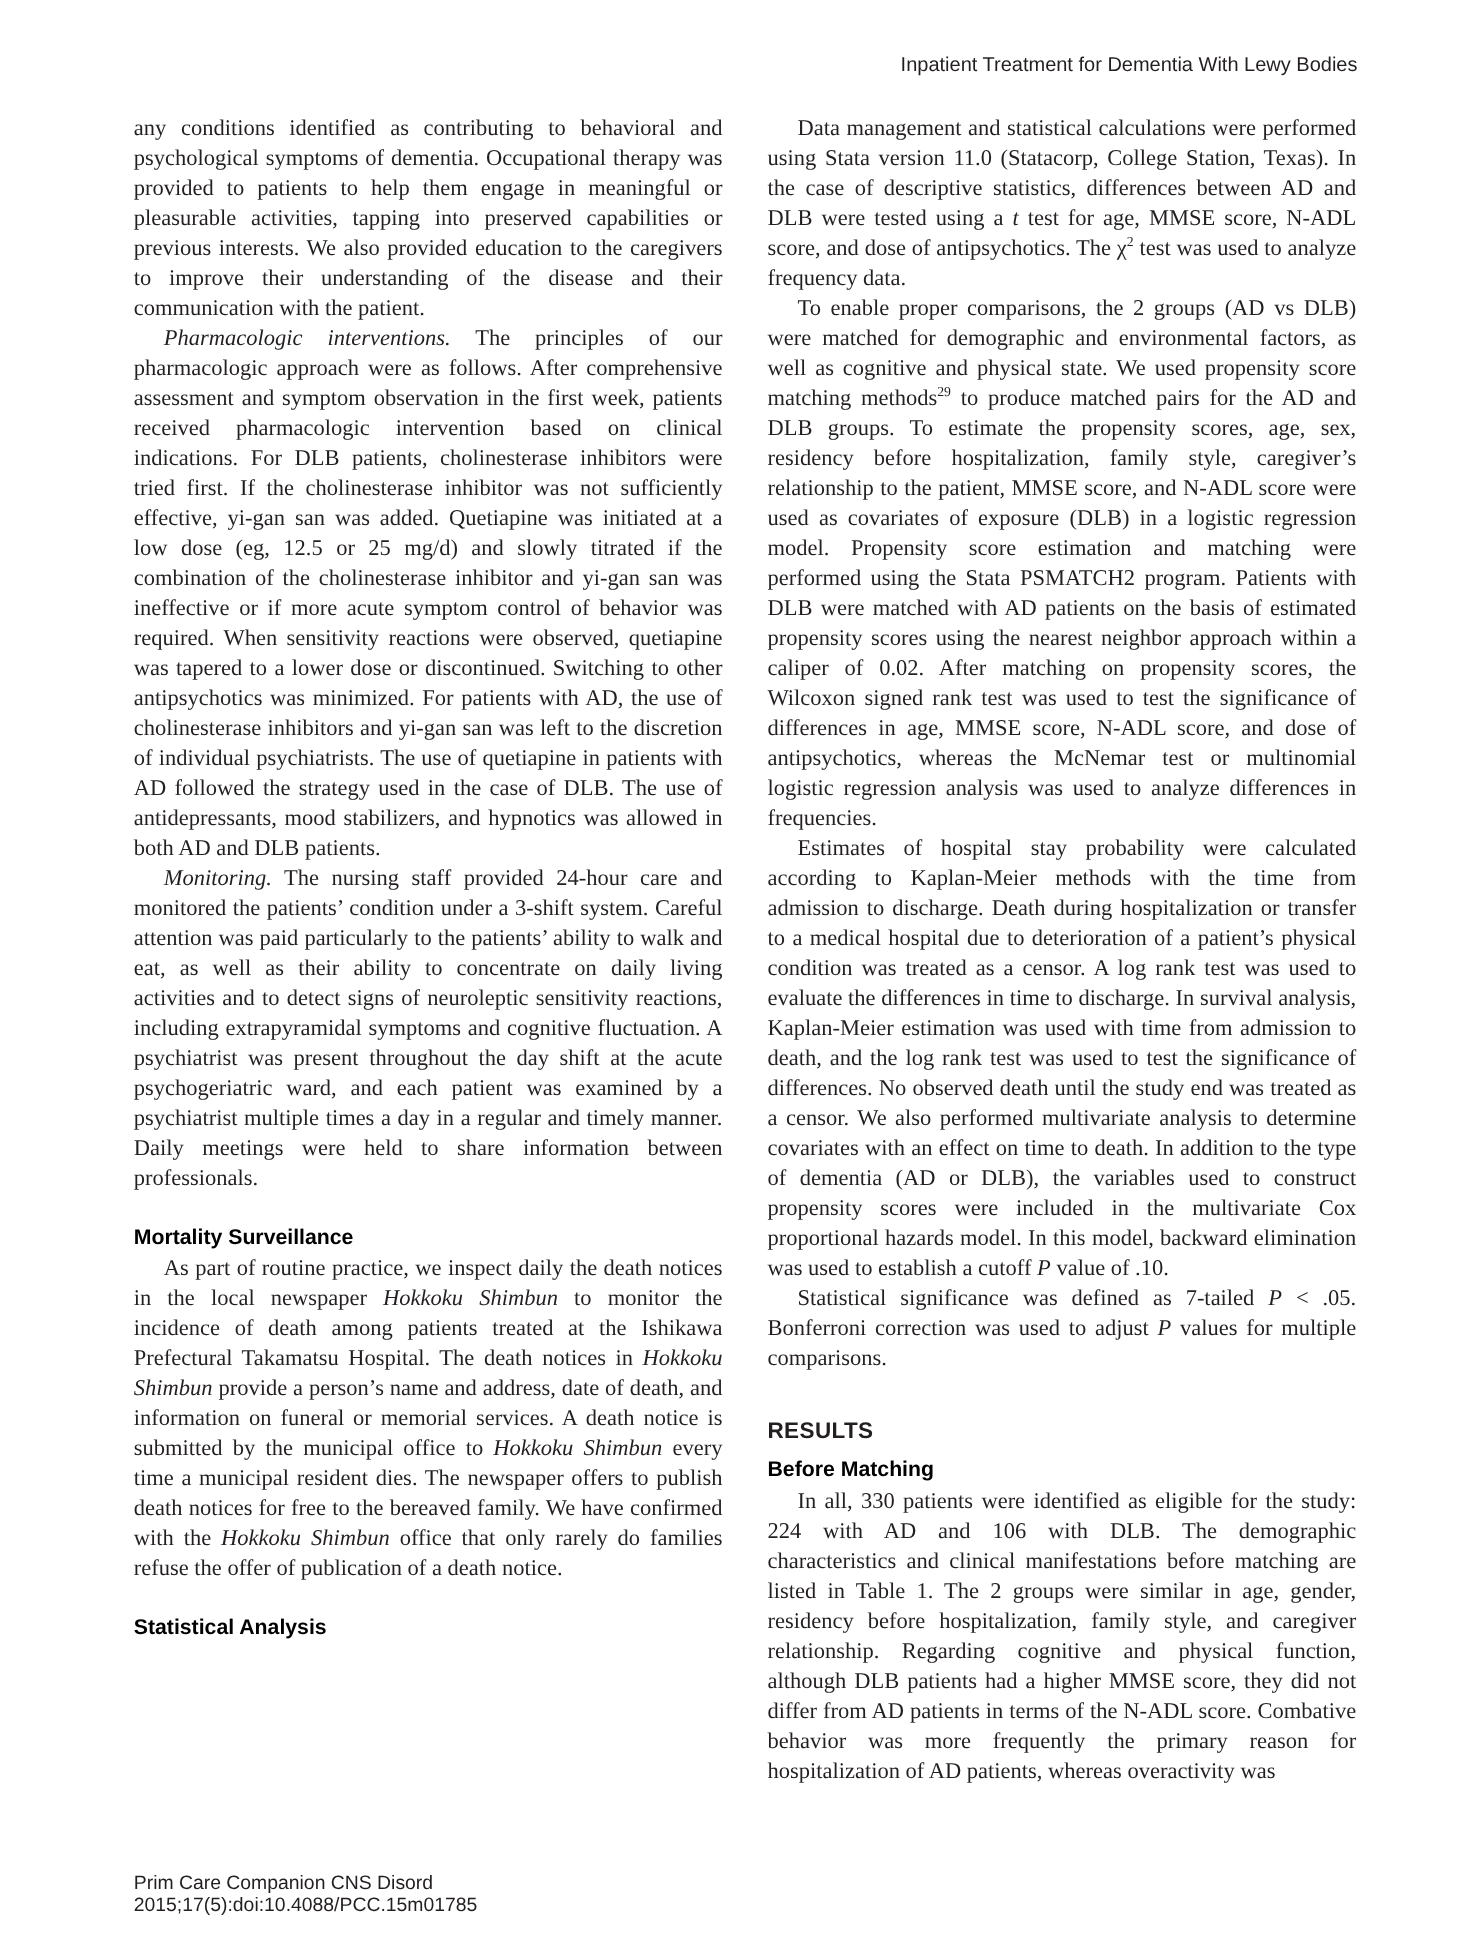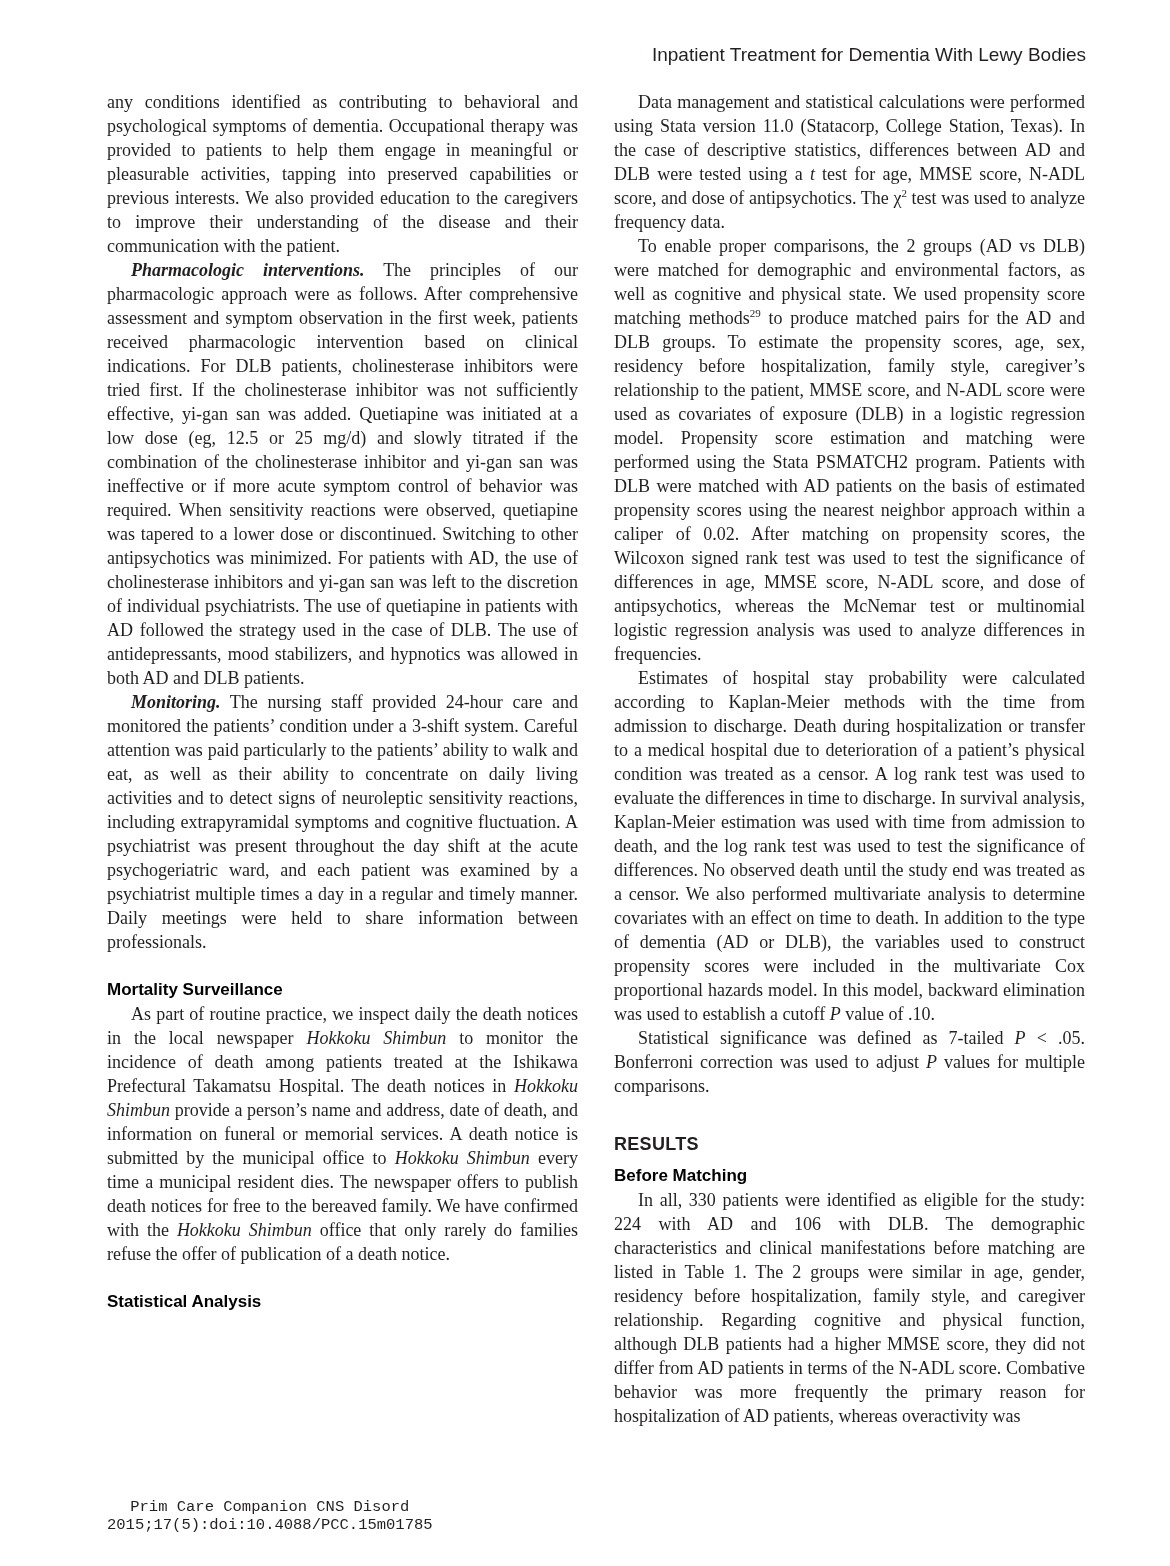--- a/index.html
+++ b/index.html
@@ -1,44 +1,44 @@
 <!DOCTYPE html>
 <html><head>
 <meta charset="utf-8">
 <style>
   html, body { margin: 0; padding: 0; background: #ffffff; }
   body { width: 1170px; height: 1566px; position: relative; overflow: hidden; color: #231f20; }
   .running-head {
     position: absolute; top: 44px; right: 84px;
-    font-family: "Liberation Sans", sans-serif; font-size: 19px; color: #231f20;
+    font-family: "Liberation Sans", sans-serif; font-size: 16px; color: #231f20;
   }
   .col {
     position: absolute; top: 90px; width: 471px;
     font-family: "Liberation Serif", serif; font-size: 18px; line-height: 24px;
     text-align: justify; hyphens: none;
   }
   .col-left { left: 107px; }
   .col-right { left: 614px; }
   .col p { margin: 0; text-indent: 24px; }
   .col p.noindent { text-indent: 0; }
-  .col p .runin { font-style: italic; font-weight: bold; }
+  .col p .runin { font-style: italic; font-weight: normal; }
   .col p em { font-style: italic; }
   .col p sup { font-size: 11px; line-height: 0; vertical-align: 7px; }
   .h2 {
     font-family: "Liberation Sans", sans-serif; font-weight: bold; font-size: 17px;
     margin: 24px 0 0 0; line-height: 24px; color: #000000;
   }
   .h1 {
     font-family: "Liberation Sans", sans-serif; font-weight: bold; font-size: 18px;
     margin: 34px 0 8px 0; line-height: 24px; letter-spacing: 0.3px;
   }
   .h2.tight { margin-top: 0; }
   .footer-left {
     position: absolute; left: 107px; top: 1498px;
-    font-family: Liberation Mono, monospace; font-size: 15.5px; line-height: 18px; text-align: center;
+    font-family: Liberation Sans, sans-serif; font-size: 15.5px; line-height: 18px;
   }
   .footer-right {
     position: absolute; right: 84px; top: 1566px;
     font-family: "Liberation Sans", sans-serif; font-size: 16px; line-height: 18px;
     display: flex; align-items: center; gap: 7px;
   }
   .site { font-family: "Liberation Serif", serif; font-variant: small-caps; font-size: 16px; letter-spacing: 0.2px; }
   .sq-icon { display: inline-block; width: 10px; height: 10px; border: 1.5px solid #555; background: #aaa; box-shadow: inset 0 0 0 1.5px #fff; }
 </style>
 </head>

